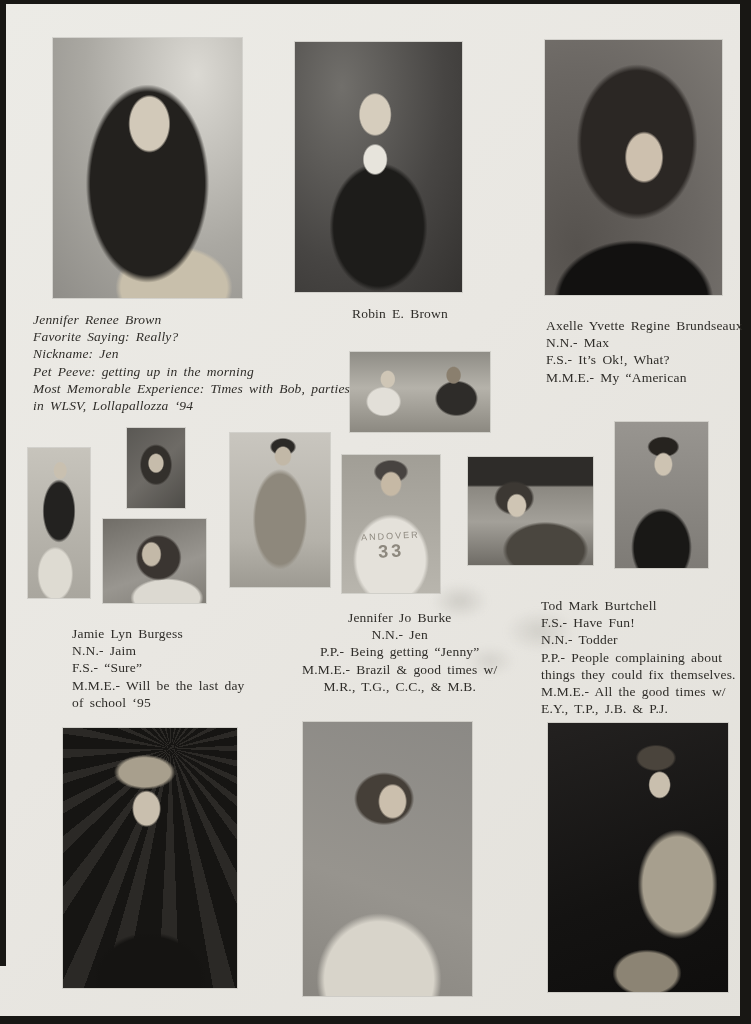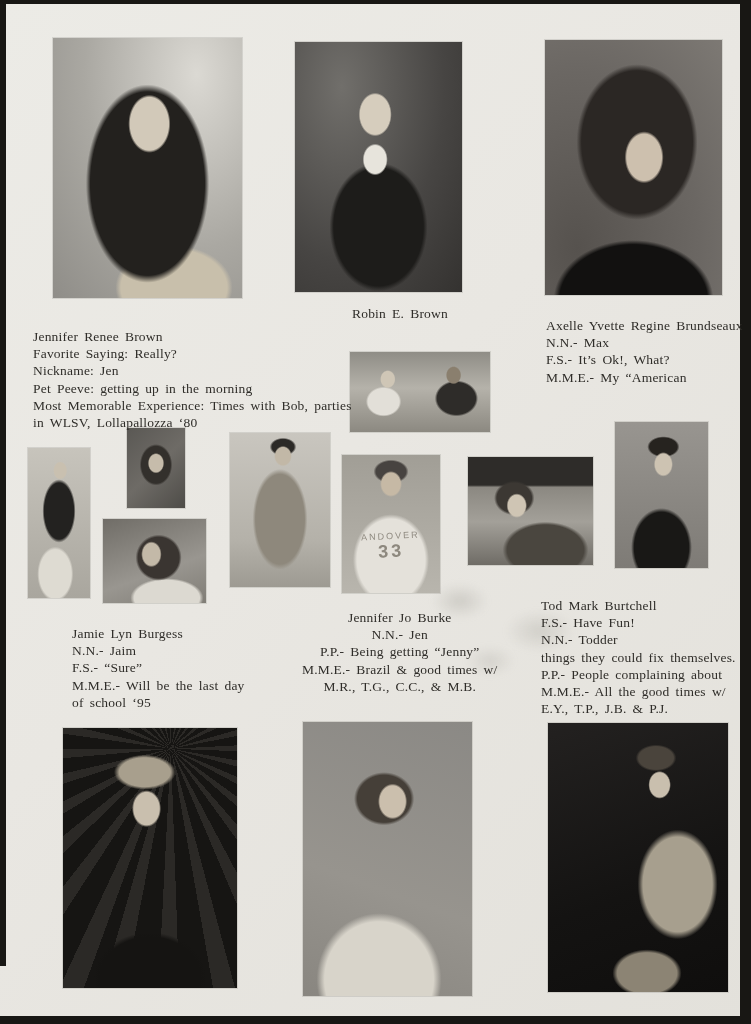--- a/index.html
+++ b/index.html
@@ -119,21 +119,21 @@
       radial-gradient(ellipse 17px 21px at 62% 23%, #c9bfae 0 58%, transparent 66%),
       radial-gradient(ellipse 29px 19px at 60% 13%, #4a443c 0 60%, transparent 70%),
       radial-gradient(ellipse 54px 74px at 72% 60%, #a79f8e 0 64%, transparent 74%),
       radial-gradient(ellipse 48px 33px at 55% 93%, #8c8474 0 62%, transparent 72%),
       linear-gradient(160deg,#232120,#141312 60%,#0f0e0d);}
 
   
   .tblock{position:absolute;font-size:13.5px;line-height:17.2px;
     letter-spacing:.2px;word-spacing:2.5px;white-space:nowrap;}
   .tblock .nm{}
-  #tb-jennifer{left:33px;top:328px;}
+  #tb-jennifer{left:33px;top:311px;font-style:italic;}
   #tb-robin{left:352px;top:305px;}
   #tb-axelle{left:546px;top:317px;}
   #tb-jamie{left:72px;top:625px;}
   #tb-burke{left:302px;top:609px;text-align:center;}
   #tb-tod{left:541px;top:597px;}
 </style>
 </head>
 <body>
 
 <div class="scan">
@@ -166,21 +166,21 @@
   <div class="photo" id="ph-jamie"></div>
   <div class="photo" id="ph-burke"></div>
   <div class="photo" id="ph-tod"></div>
 
   <div class="tblock" id="tb-jennifer">
     <div class="nm">Jennifer Renee Brown</div>
     <div>Favorite Saying:  Really?</div>
     <div>Nickname:  Jen</div>
     <div>Pet Peeve: getting up in the morning</div>
     <div>Most Memorable Experience: Times with Bob, parties</div>
-    <div>in WLSV, Lollapallozza ‘80</div>
+    <div>in WLSV, Lollapallozza ‘94</div>
   </div>
 
   <div class="tblock" id="tb-robin">
     <div class="nm">Robin E. Brown</div>
   </div>
 
   <div class="tblock" id="tb-axelle">
     <div class="nm">Axelle Yvette Regine Brundseaux</div>
     <div>N.N.- Max</div>
     <div>F.S.- It’s Ok!, What?</div>
@@ -200,19 +200,19 @@
     <div>N.N.- Jen</div>
     <div>P.P.- Being getting “Jenny”</div>
     <div>M.M.E.- Brazil &amp; good times w/</div>
     <div>M.R., T.G., C.C., &amp; M.B.</div>
   </div>
 
   <div class="tblock" id="tb-tod">
     <div class="nm">Tod Mark Burtchell</div>
     <div>F.S.- Have Fun!</div>
     <div>N.N.- Todder</div>
+    <div>P.P.- People complaining about</div>
     <div>things they could fix themselves.</div>
-    <div>P.P.- People complaining about</div>
     <div>M.M.E.- All the good times w/</div>
     <div>E.Y., T.P., J.B. &amp; P.J.</div>
   </div>
 
 </div>
 
 </body></html>

